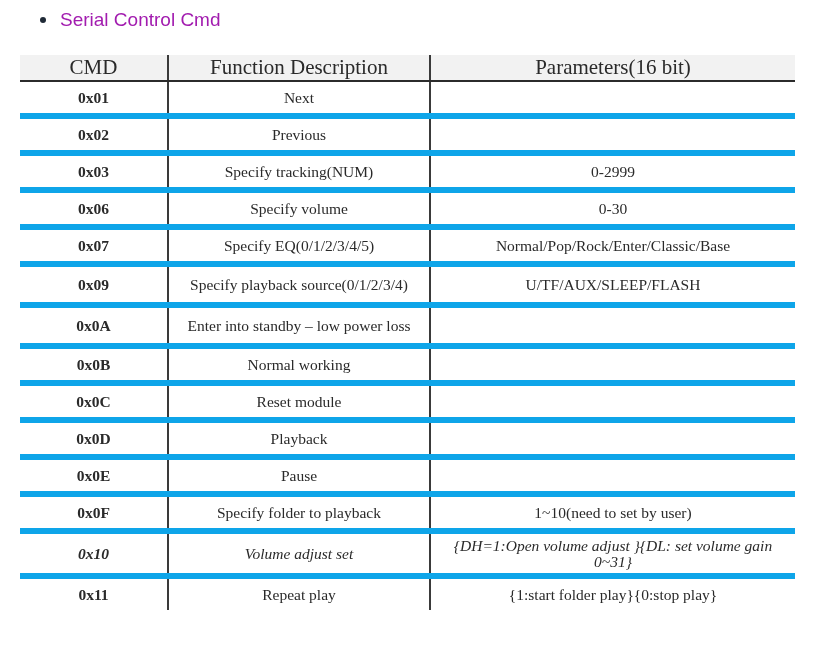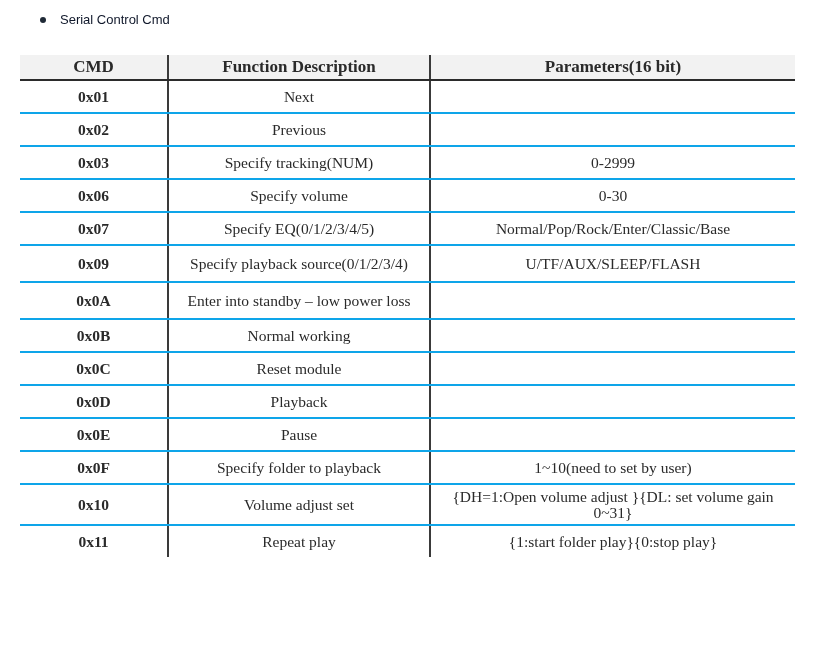--- a/index.html
+++ b/index.html
@@ -20,22 +20,22 @@
       left: 40px;
       top: 8px;
       margin: 0;
       padding: 0;
       list-style: none;
     }
     .heading-item {
       display: flex;
       align-items: center;
       font-family: "Liberation Sans", sans-serif;
-      font-size: 13px;
-      color: #0f172a;
+      font-size: 19px;
+      color: #a21caf;
       line-height: 24px;
     }
     .bullet {
       display: inline-block;
       width: 6px;
       height: 6px;
       border-radius: 50%;
       background: #1f2a37;
       margin-right: 14px;
     }
@@ -53,43 +53,44 @@
       table-layout: fixed;
       font-family: "Liberation Serif", serif;
       font-size: 15.5px;
       color: #2a2a2a;
     }
     table.cmd-table col.c1 { width: 148px; }
     table.cmd-table col.c2 { width: 262px; }
     table.cmd-table col.c3 { width: 365px; }
     table.cmd-table th {
       background: #f2f2f2;
-      font-weight: bold;
+      font-weight: normal;
       height: 24px;
       padding: 0;
       text-align: center;
       border-bottom: 2px solid #2b2b2b;
-      font-size: 17px;
+      font-size: 21px;
     }
     table.cmd-table td {
       text-align: center;
       padding: 0 4px;
       height: 31px;
-      border-bottom: 2px solid #0ea5e9;
+      border-bottom: 6px solid #0ea5e9;
       line-height: 16px;
     }
     table.cmd-table td.cmd {
       font-weight: bold;
     }
     table.cmd-table tr.tall td {
       height: 35px;
       text-align: center;
     }
     table.cmd-table tr.taller td {
       height: 39px;
+      font-style: italic;
     }
     table.cmd-table th + th,
     table.cmd-table td + td {
       border-left: 2px solid #3a3a3a;
     }
     table.cmd-table tr.last td {
       border-bottom: none;
     }
   </style>
 </head>

